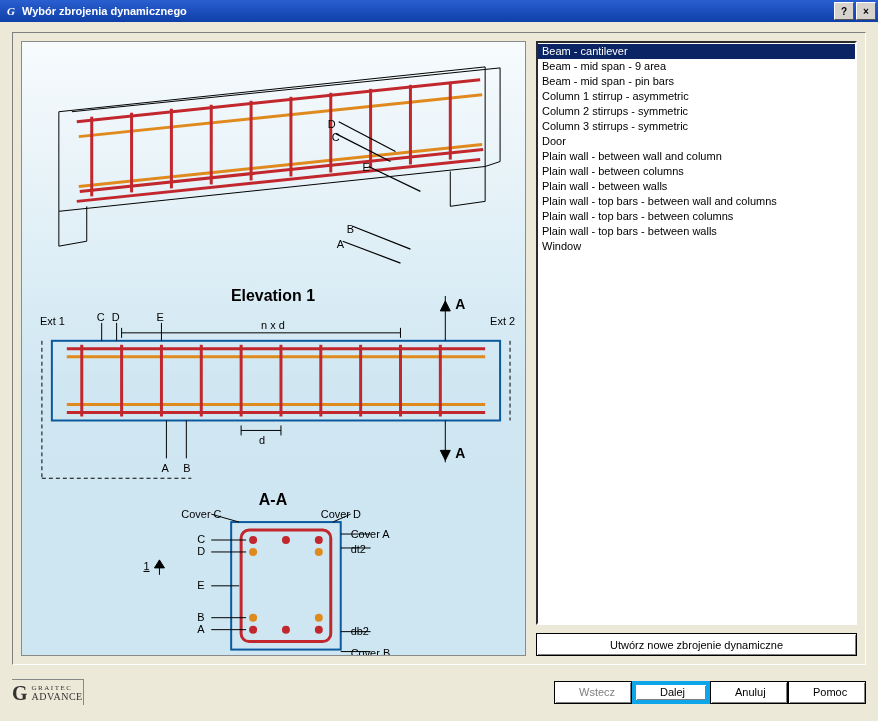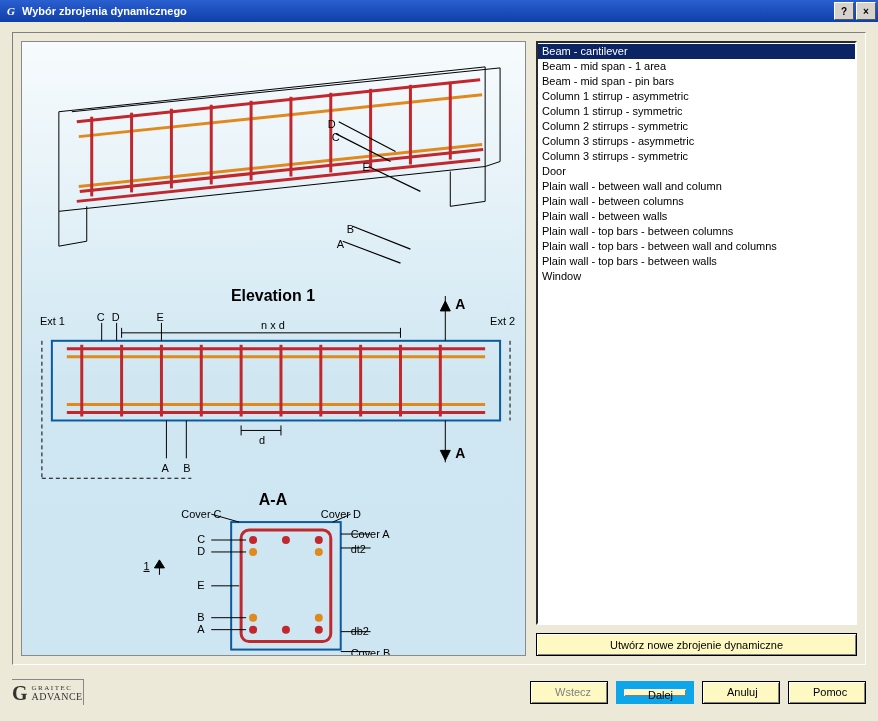--- a/index.html
+++ b/index.html
@@ -95,48 +95,48 @@
     cursor:default;
   }
   .listbox .item.sel{
     background:#0A2464;
     color:#fff;
   }
 
   .new-btn-wrap{margin-top:8px;}
   .winbtn{
     height:23px;
-    background:#fef9c3;
+    background:#ffffff;
     border:1px solid #000;
     box-shadow:inset 1px 1px 0 #fff, inset -1px -1px 0 #808080;
     font:11px Tahoma,sans-serif;
     cursor:pointer;
     padding:0 24px;
   }
   .winbtn.full{width:100%;}
   .winbtn:disabled{color:#808080;cursor:default;}
-  .winbtn.default{border:8px solid #0ea5e9;font-weight:normal;}
+  .winbtn.default{border:4px solid #0ea5e9;font-weight:normal;}
 
   
   .footer{
     position:absolute;
     left:12px;right:12px;bottom:12px;height:34px;
     display:flex;align-items:center;
   }
   .footer .logo{
     font-family:Georgia,serif;font-style:italic;font-size:10px;
     border:1px solid #888;border-left:none;border-bottom:none;
     color:#333;
     display:flex;align-items:center;gap:4px;
     padding:2px 0 0 0;
   }
   .footer .logo .g{font-size:20px;font-weight:bold;font-style:normal;}
   .footer .logo .txt{font-style:normal;letter-spacing:0.5px;}
   .footer .logo .txt .sm{font-size:7px;display:block;line-height:6px;letter-spacing:1.5px;}
-  .footer .btns{margin-left:auto;display:flex;gap:8px;}
+  .footer .btns{margin-left:auto;display:flex;}
   .footer .btns .winbtn{width:78px;}
 
   
   .preview svg{position:absolute;inset:0;}
   .preview .lbl{font:11px Arial,sans-serif;fill:#000;}
   .preview .lblB{font:bold 14px Arial,sans-serif;fill:#000;}
   .preview .title{font:bold 16px Arial,sans-serif;fill:#000;}
   .preview .redbar{stroke:#C1272D;stroke-width:3;fill:none;}
   .preview .orbar{stroke:#E08A1E;stroke-width:3;fill:none;}
   .preview .thin{stroke:#000;stroke-width:1;fill:none;}
@@ -333,33 +333,31 @@
               <line x1="190" y1="474" x2="218" y2="482"></line>
               <line x1="330" y1="474" x2="312" y2="482"></line>
             </g>
           </svg>
         </div>
       </div>
 
       <div class="right">
         <div class="listbox" id="listbox">
             <div class="item sel">Beam - cantilever</div>
-            <div class="item">Beam - mid span - 1 area</div>
+            <div class="item">Beam - mid span - 9 area</div>
             <div class="item">Beam - mid span - pin bars</div>
             <div class="item">Column 1 stirrup  - asymmetric</div>
-            <div class="item">Column 1 stirrup  - symmetric</div>
             <div class="item">Column 2 stirrups - symmetric</div>
-            <div class="item">Column 3 stirrups - asymmetric</div>
             <div class="item">Column 3 stirrups - symmetric</div>
             <div class="item">Door</div>
             <div class="item">Plain wall - between wall and column</div>
             <div class="item">Plain wall - between columns</div>
             <div class="item">Plain wall - between walls</div>
+            <div class="item">Plain wall - top bars - between wall and columns</div>
             <div class="item">Plain wall - top bars - between columns</div>
-            <div class="item">Plain wall - top bars - between wall and columns</div>
             <div class="item">Plain wall - top bars - between walls</div>
             <div class="item">Window</div>
           </div>
         <div class="new-btn-wrap">
           <button class="winbtn full">Utwórz nowe zbrojenie dynamiczne</button>
         </div>
       </div>
 
     </div>
   </div>

